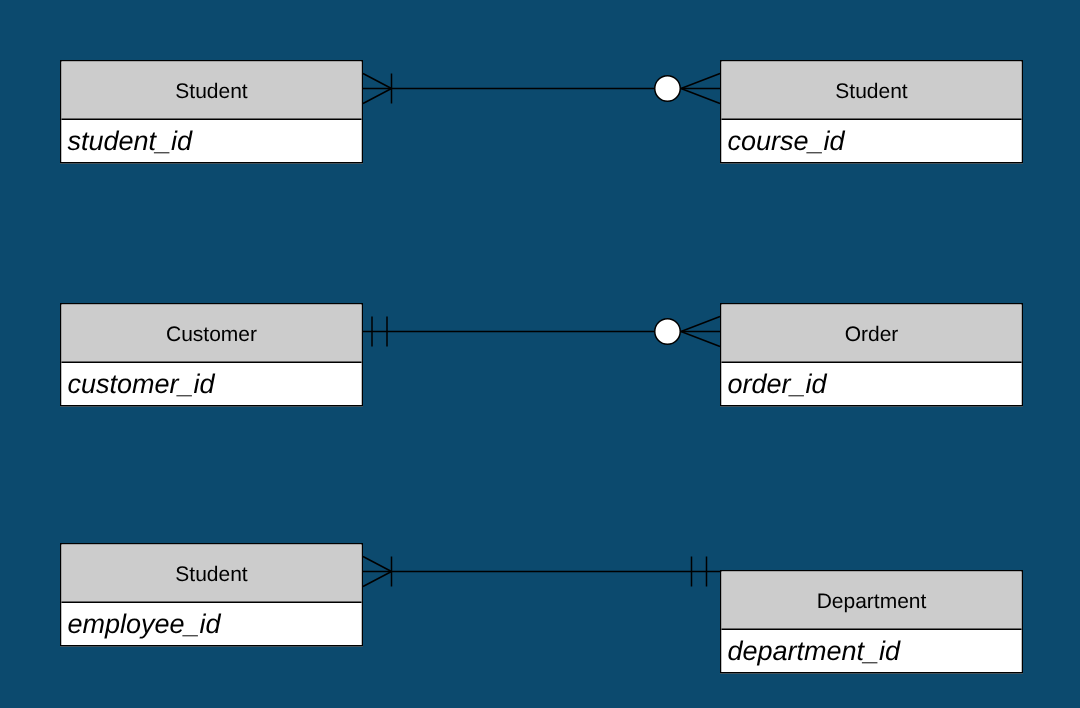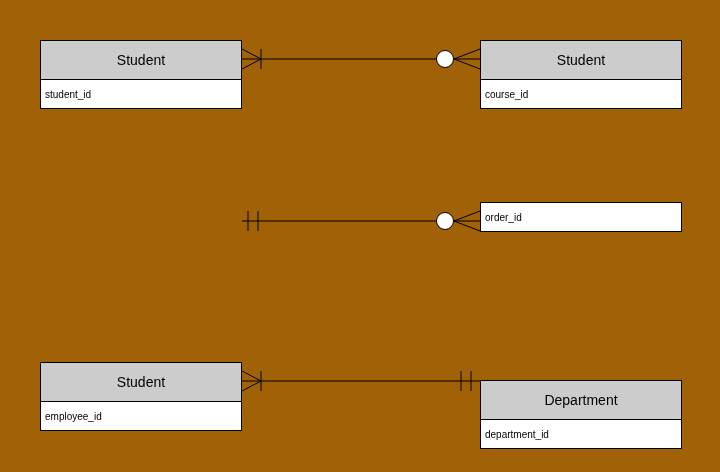--- a/index.html
+++ b/index.html
@@ -5,21 +5,21 @@
   html, body {
     margin: 0;
     padding: 0;
     background: #ffffff;
     font-family: "Liberation Sans", sans-serif;
   }
   .canvas {
     position: relative;
     width: 720px;
     height: 472px;
-    background: #a16207;
+    background: #0c4a6e;
     overflow: hidden;
   }
   .connector-layer {
     position: absolute;
     left: 0;
     top: 0;
     width: 720px;
     height: 472px;
   }
   .connector-layer line, .connector-layer path {
@@ -47,23 +47,24 @@
     align-items: center;
     justify-content: center;
     font-size: 14px;
     color: #000000;
   }
   .entity-body {
     height: 28px;
     display: flex;
     align-items: center;
     padding-left: 4px;
-    font-size: 10px;
+    font-size: 18px;
     color: #000000;
     background: #ffffff;
+    font-style: italic;
   }
   .e-student    { left: 40px;  top: 40px;  }
   .e-course     { left: 480px; top: 40px;  }
   .e-customer   { left: 40px;  top: 202px; }
   .e-order      { left: 480px; top: 202px; }
   .e-employee   { left: 40px;  top: 362px; }
   .e-department { left: 480px; top: 380px; }
 </style>
 </head>
 <body>
@@ -100,22 +101,27 @@
   <div class="entity e-student">
     <div class="entity-header">Student</div>
     <div class="entity-body">student_id</div>
   </div>
 
   <div class="entity e-course">
     <div class="entity-header">Student</div>
     <div class="entity-body">course_id</div>
   </div>
 
+  <div class="entity e-customer">
+    <div class="entity-header">Customer</div>
+    <div class="entity-body">customer_id</div>
+  </div>
 
   <div class="entity e-order">
+    <div class="entity-header">Order</div>
     <div class="entity-body">order_id</div>
   </div>
 
   <div class="entity e-employee">
     <div class="entity-header">Student</div>
     <div class="entity-body">employee_id</div>
   </div>
 
   <div class="entity e-department">
     <div class="entity-header">Department</div>

